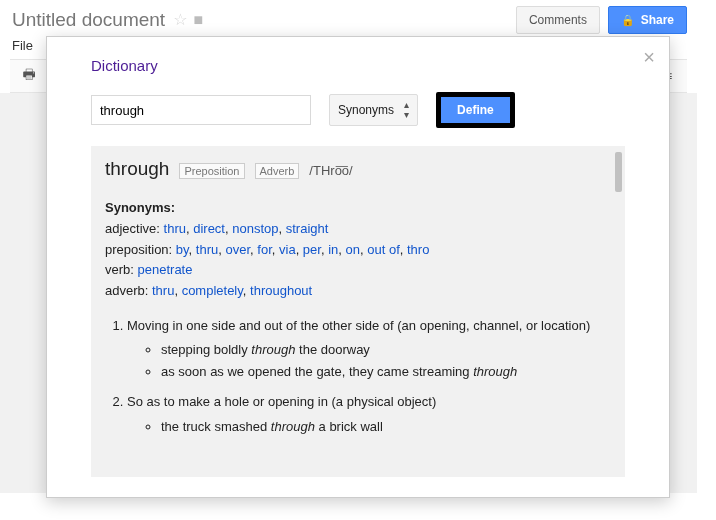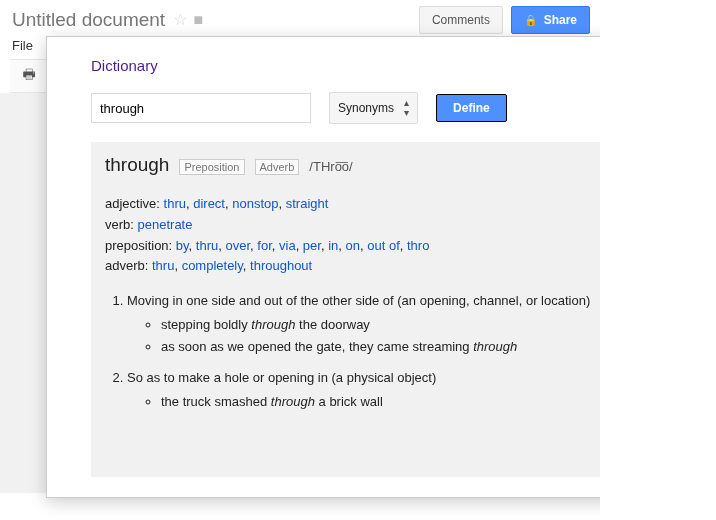--- a/index.html
+++ b/index.html
@@ -1,17 +1,17 @@
 <!DOCTYPE html>
 <html><head>
 <meta charset="utf-8">
 <style>
   * { box-sizing: border-box; }
   html, body { margin:0; padding:0; font-family: Arial, Helvetica, sans-serif; font-size:13px; color:#222; background:#fff; }
-  .page { width:600px; height:520px; position:relative; overflow:hidden; background:#fff; }
+  .page { width:697px; height:520px; position:relative; overflow:hidden; background:#fff; }
 
   
   .header { padding:6px 10px 0 10px; }
   .doc-title-row { display:flex; align-items:center; gap:6px; }
   .doc-title { font-size:19px; color:#777; padding:2px 2px; }
   .star-icon, .folder-icon { color:#d7d7d7; font-size:16px; line-height:1; }
   .folder-icon { color:#bcbcbc; }
   .header-right { margin-left:auto; display:flex; gap:8px; align-items:center; }
   .btn-light { background:#f5f5f5; border:1px solid #dcdcdc; color:#555; padding:6px 12px; font-size:12px; border-radius:2px; cursor:pointer; }
   .btn-blue  { background:#4d90fe; border:1px solid #3079ed; color:#fff; padding:6px 12px; font-size:12px; border-radius:2px; cursor:pointer; font-weight:bold; display:flex; align-items:center; gap:6px; }
@@ -30,21 +30,21 @@
   
   .backdrop { position:absolute; inset:0; }
   .modal { position:absolute; left:46px; top:36px; width:624px; height:462px; background:#fff; box-shadow:0 4px 16px rgba(0,0,0,.2); border:1px solid #ccc; }
   .modal-close { position:absolute; top:10px; right:14px; color:#aaa; font-size:20px; cursor:pointer; line-height:1; }
   .modal-inner { padding:20px 44px 20px 44px; height:100%; display:flex; flex-direction:column; }
   .modal-title { font-size:15px; color:#4c1d95; margin-bottom:18px; }
   .search-row { display:flex; gap:18px; align-items:center; margin-bottom:18px; }
   .search-input { width:220px; height:30px; padding:4px 8px; border:1px solid #d9d9d9; font-size:13px; }
   .lang-select { border:1px solid #dcdcdc; background:#f5f5f5; padding:5px 8px; font-size:12px; border-radius:2px; display:flex; align-items:center; gap:10px; cursor:pointer; }
   .lang-caret { font-size:10px; color:#555; line-height:1; }
-  .define-btn { background:#4d90fe; border:1px solid #000000; color:#fff; padding:6px 16px; font-size:12px; border-radius:2px; cursor:pointer; font-weight:bold; }
+  .define-btn { background:#4d90fe; border:5px solid #000000; color:#fff; padding:6px 16px; font-size:12px; border-radius:2px; cursor:pointer; font-weight:bold; }
 
   .result { background:#f1f1f1; flex:1; overflow:hidden; position:relative; padding:12px 18px 12px 14px; color:#222; }
   .scroll-thumb { position:absolute; right:3px; top:6px; width:7px; height:40px; background:#c1c1c1; border-radius:2px; }
   .word-line { display:flex; align-items:baseline; gap:10px; flex-wrap:wrap; }
   .word { font-size:19px; color:#222; }
   .pos-box { border:1px solid #ccc; background:#fafafa; color:#777; font-size:11px; padding:1px 4px; }
   .pron { color:#555; font-size:13px; }
   .syn-block { margin-top:18px; font-size:13px; line-height:1.6; }
   .syn-head { font-weight:bold; }
   .syn-line { color:#222; }
@@ -114,43 +114,44 @@
         <div class="scroll-thumb"></div>
 
         <div class="word-line">
           <span class="word">through</span>
           <span class="pos-box">Preposition</span>
           <span class="pos-box">Adverb</span>
           <span class="pron">/THro͞o/</span>
         </div>
 
         <div class="syn-block">
+          <div class="syn-head">Synonyms:</div>
           <div class="syn-line">
             <span>adjective</span>:
             <a href="#">thru</a>,
             <a href="#">direct</a>,
             <a href="#">nonstop</a>,
             <a href="#">straight</a>
-          </div>
-          <div class="syn-line">
-            <span>verb</span>:
-            <a href="#">penetrate</a>
           </div>
           <div class="syn-line">
             <span>preposition</span>:
             <a href="#">by</a>,
             <a href="#">thru</a>,
             <a href="#">over</a>,
             <a href="#">for</a>,
             <a href="#">via</a>,
             <a href="#">per</a>,
             <a href="#">in</a>,
             <a href="#">on</a>,
             <a href="#">out of</a>,
             <a href="#">thro</a>
+          </div>
+          <div class="syn-line">
+            <span>verb</span>:
+            <a href="#">penetrate</a>
           </div>
           <div class="syn-line">
             <span>adverb</span>:
             <a href="#">thru</a>,
             <a href="#">completely</a>,
             <a href="#">throughout</a>
           </div>
         </div>
 
         <ol class="defs">

